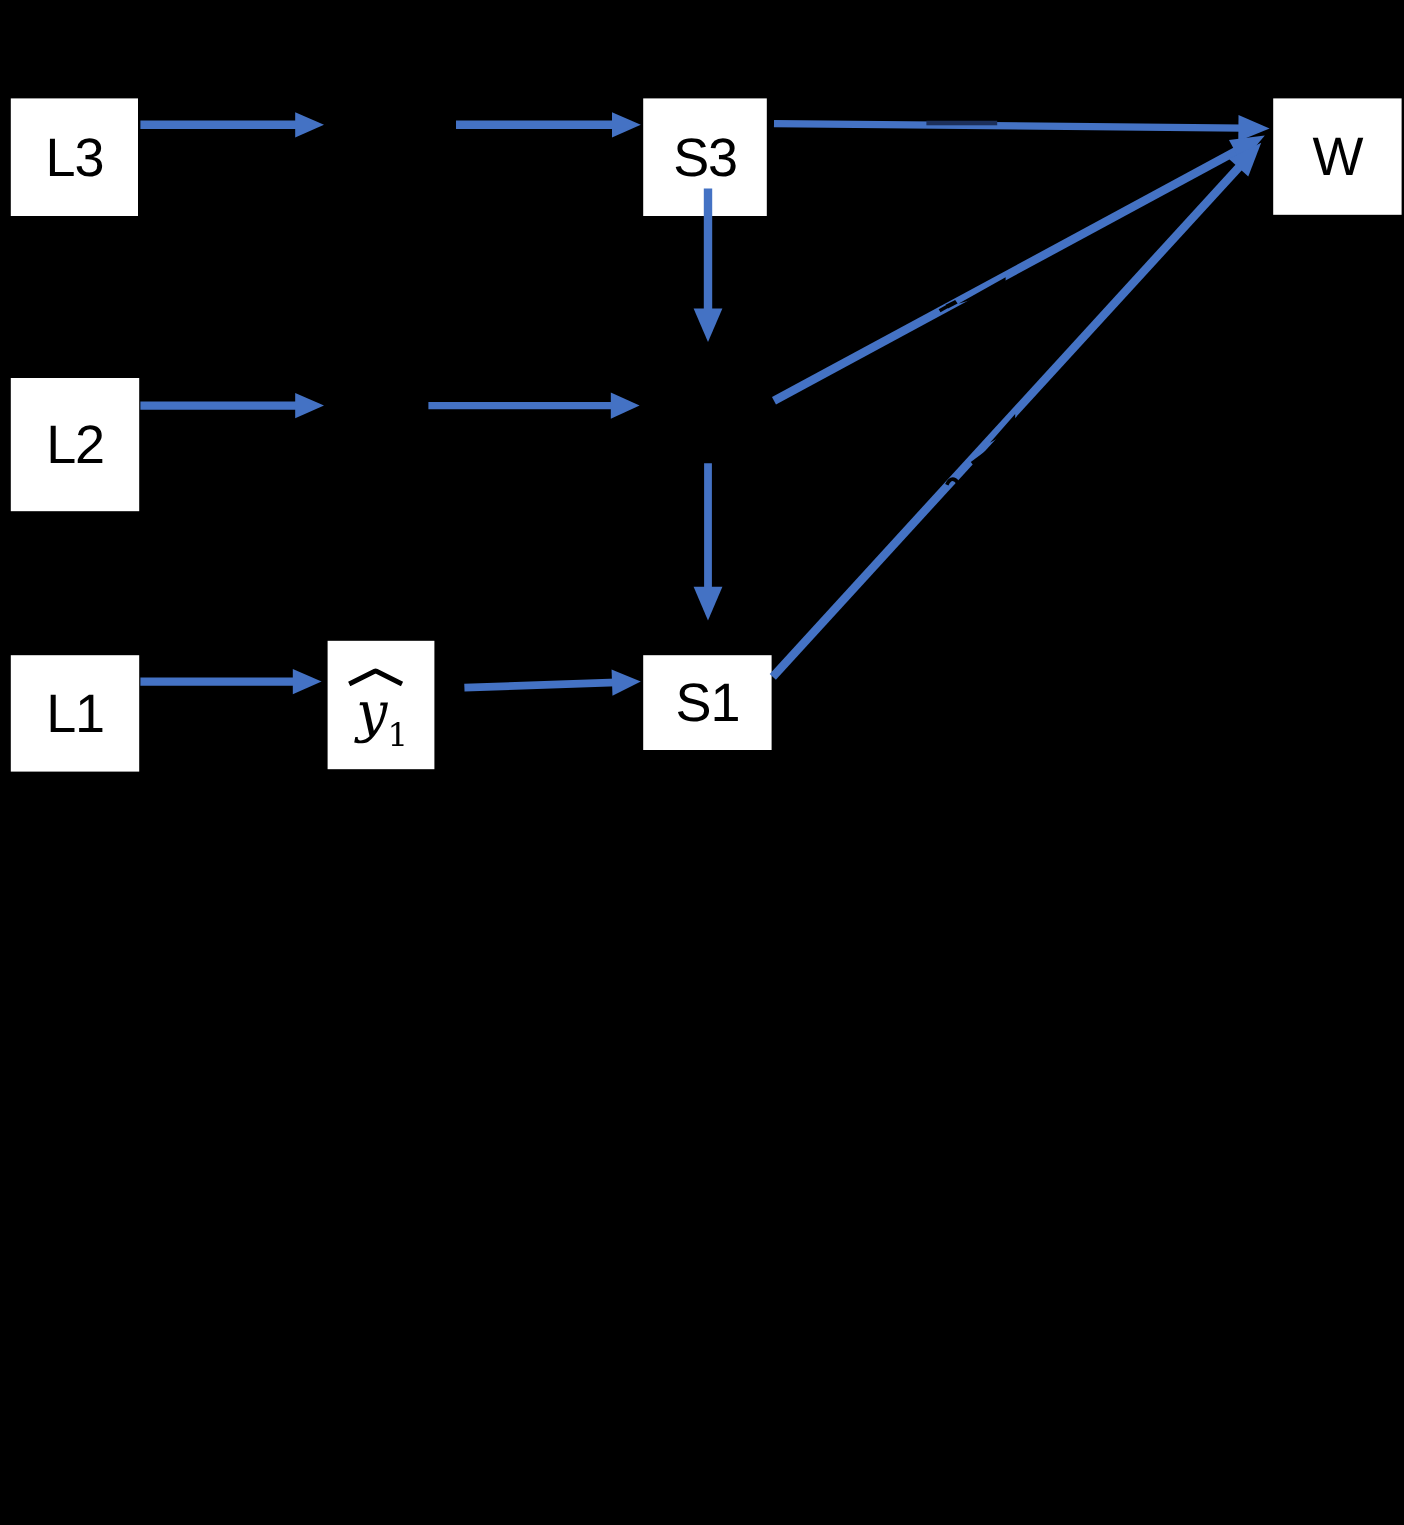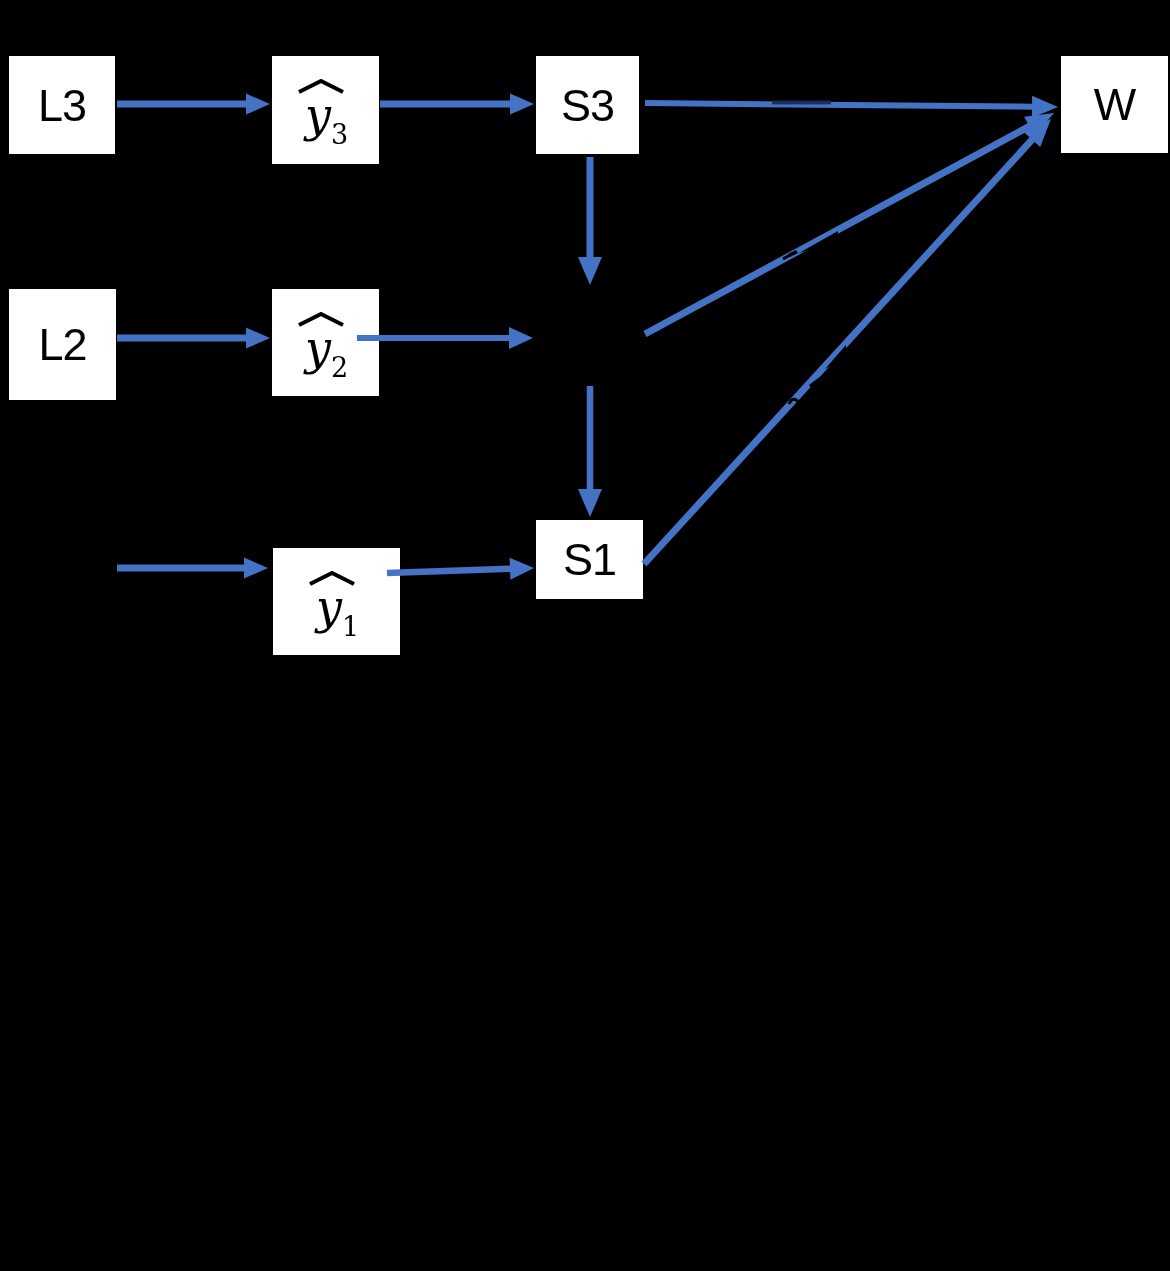--- a/index.html
+++ b/index.html
@@ -39,62 +39,51 @@
   }
   .hat{ position:absolute; top:-13px; left:-9px; }
   #edge-svg{
     position:absolute;
     left:0; top:0;
     width:1170px;
     height:1271px;
     pointer-events:none;
     z-index:2;
   }
-  .node{ z-index:1; }
+  .node{ z-index:1;margin-top:26px; }
 </style>
 </head>
 <body>
 
 <div id="stage">
 
   <div class="node" style="left:9px;top:56px;width:106px;height:98px">
     <span>L3</span>
   </div>
 
-  <div class="node yhat" style="left:272px;top:56px;width:107px;height:98px">
-    <span class="ywrap">
-      <svg class="hat" width="50" height="15" viewBox="0 0 50 15">
-        <polyline points="3,13 25,2 47,13" fill="none" stroke="#000" stroke-width="4"></polyline>
-      </svg><span class="ybase">y</span><span class="ysub">3</span>
-    </span>
-  </div>
 
   <div class="node" style="left:536px;top:56px;width:103px;height:98px">
     <span>S3</span>
   </div>
 
   <div class="node" style="left:1061px;top:56px;width:107px;height:97px">
     <span>W</span>
   </div>
 
   <div class="node" style="left:9px;top:289px;width:107px;height:111px">
     <span>L2</span>
   </div>
 
-  <div class="node yhat" style="left:272px;top:289px;width:107px;height:97px">
-    <span class="ywrap">
-      <svg class="hat" width="50" height="15" viewBox="0 0 50 15">
-        <polyline points="3,13 25,2 47,13" fill="none" stroke="#000" stroke-width="4"></polyline>
-      </svg><span class="ybase">y</span><span class="ysub">2</span>
-    </span>
+
+
+  <div class="node" style="left:9px;top:520px;width:107px;height:97px">
+    <span>L1</span>
   </div>
 
-
-
-  <div class="node yhat" style="left:273px;top:548px;width:127px;height:97px">
+  <div class="node yhat" style="left:273px;top:508px;width:89px;height:97px">
     <span class="ywrap">
       <svg class="hat" width="50" height="15" viewBox="0 0 50 15">
         <polyline points="3,13 25,2 47,13" fill="none" stroke="#000" stroke-width="4"></polyline>
       </svg><span class="ybase">y</span><span class="ysub">1</span>
     </span>
   </div>
 
   <div class="node" style="left:536px;top:520px;width:107px;height:79px">
     <span>S1</span>
   </div>

